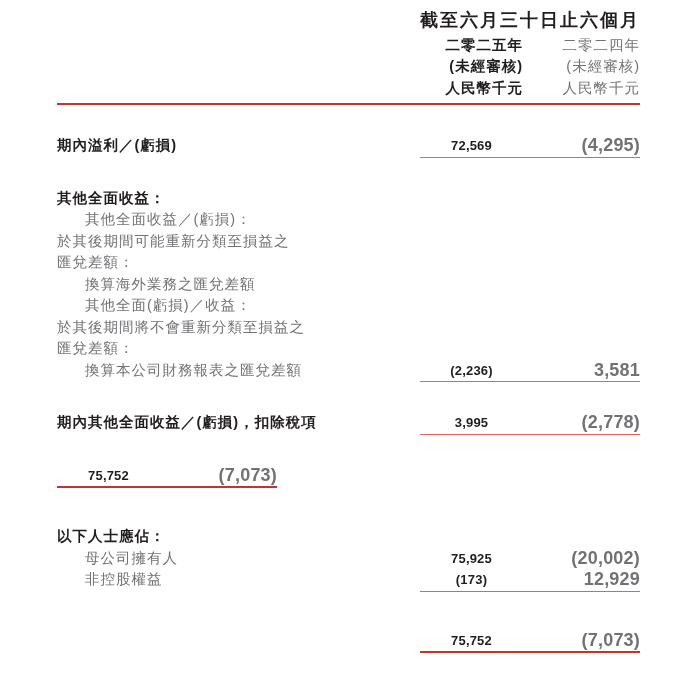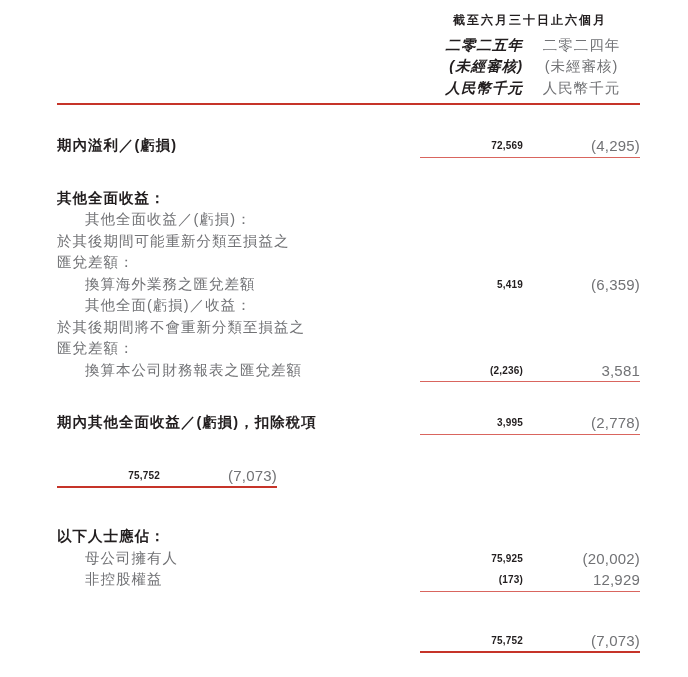--- a/index.html
+++ b/index.html
@@ -11,40 +11,40 @@
     -webkit-font-smoothing: antialiased;
   }
   .doc { margin: 10px 48px 0 57px; width: 583px; }
 
   
   .thead { border-bottom: 2px solid var(--red, #c63429); padding-bottom: 4px; }
   .period-row { display: flex; line-height: 21.5px; margin-bottom: 3px; }
   .period-row .spacer { flex: 1; }
   .period-title {
     width: 220px; text-align: center; font-weight: bold;
-    font-size: 12px; letter-spacing: 2px; white-space: nowrap;
+    font-size: 18px; letter-spacing: 2px; white-space: nowrap;
   }
   .hrow { display: flex; line-height: 21.5px; font-size: 14.5px; }
   .hrow .spacer { flex: 1; }
-  .hc1 { width: 103px; text-align: right; font-weight: bold; letter-spacing: 1px; white-space: nowrap; font-style: italic; }
-  .hc2 { width: 117px; text-align: center; color: var(--text-secondary, #717275); letter-spacing: 1px; white-space: nowrap; }
+  .hc1 { width: 103px; text-align: right; font-weight: bold; letter-spacing: 1px; white-space: nowrap; }
+  .hc2 { width: 117px; text-align: right; color: var(--text-secondary, #717275); letter-spacing: 1px; white-space: nowrap; }
 
   
   .row { display: flex; align-items: flex-start; line-height: 21.5px; font-size: 14.5px; }
   .row .label {
     flex: 1; color: var(--text-secondary, #717275);
     letter-spacing: 1px; white-space: nowrap;
   }
   .row.bold .label { font-weight: bold; color: var(--text-primary, #221e1f); }
   .row.indent .label { padding-left: 28px; }
   .vals { display: flex; width: 220px; }
-  .v1 { width: 103px; text-align: right; font-weight: bold; font-size: 10px;
+  .v1 { width: 103px; text-align: center; font-weight: bold; font-size: 13px;
         color: var(--text-primary, #221e1f); letter-spacing: 0.2px; }
-  .v2 { width: 117px; text-align: right; font-size: 15px;
-        color: var(--text-secondary, #717275); letter-spacing: 0.2px; }
+  .v2 { width: 117px; text-align: right; font-size: 18px;
+        color: var(--text-secondary, #717275); letter-spacing: 0.2px; font-weight: bold; }
   .row.u-thin  .vals { border-bottom: 1.5px solid var(--red-thin, #d9655e); }
   .row.u-thick .vals { border-bottom: 2.5px solid var(--red, #c63429); }
   .gap   { margin-top: 30px; gap: 46px; }
   .gap-s { margin-top: 38px; }
 </style>
 </head>
 <body>
 
 <div class="doc">
 
@@ -85,24 +85,20 @@
     <span class="label">其他全面收益／(虧損)：</span>
   </div>
   <div class="row">
     <span class="label">於其後期間可能重新分類至損益之</span>
   </div>
   <div class="row">
     <span class="label">匯兌差額：</span>
   </div>
   <div class="row indent">
     <span class="label">換算海外業務之匯兌差額</span>
-    <span class="vals">
-      <span class="v1">5,419</span>
-      <span class="v2">(6,359)</span>
-    </span>
   </div>
   <div class="row indent">
     <span class="label">其他全面(虧損)／收益：</span>
   </div>
   <div class="row">
     <span class="label">於其後期間將不會重新分類至損益之</span>
   </div>
   <div class="row">
     <span class="label">匯兌差額：</span>
   </div>

